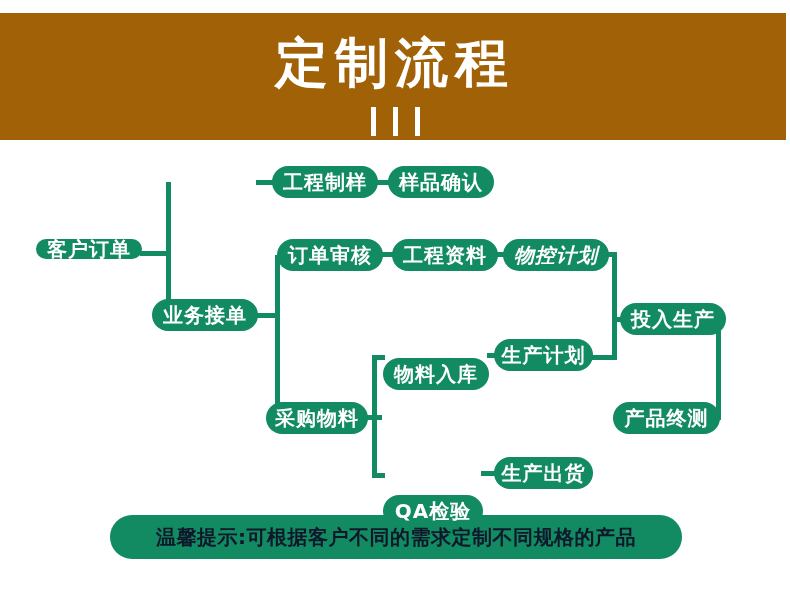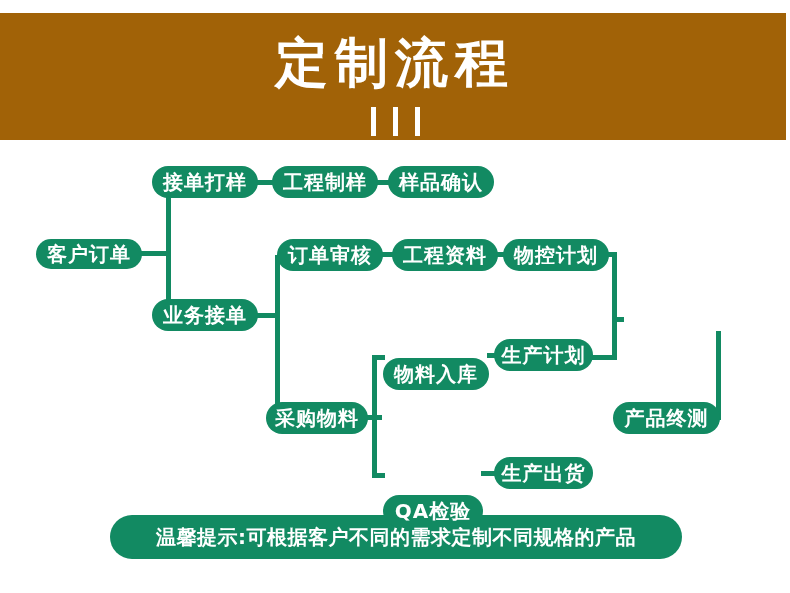--- a/index.html
+++ b/index.html
@@ -82,21 +82,21 @@
 
   
   #footer-banner {
     position: absolute;
     left: 110px;
     top: 515px;
     width: 572px;
     height: 44px;
     background: #128a62;
     border-radius: 22px;
-    color: #ffffff;
+    color: #0f172a;
     font-size: 20px;
     font-weight: bold;
     letter-spacing: 0.5px;
     display: flex;
     align-items: center;
     justify-content: center;
     white-space: nowrap;
   }
 </style>
 </head>
@@ -149,36 +149,36 @@
   <div class="conn" style="left:372px; top:355px; width:5px; height:123px;"></div>
 
   <div class="conn" style="left:372px; top:355px; width:13px; height:5px;"></div>
 
   <div class="conn" style="left:372px; top:473px; width:13px; height:5px;"></div>
 
   <div class="conn" style="left:487px; top:353px; width:10px; height:5px;"></div>
 
   <div class="conn" style="left:481px; top:471px; width:16px; height:5px;"></div>
 
-  <div class="node" style="left:36px; top:239px; width:106px; height:30px;">客户订单</div>
+  <div class="node" style="left:36px; top:239px; width:106px; height:20px;">客户订单</div>
 
-  <div class="node" style="left:152px; top:166px; width:106px; height:32px;">接单打样</div>
 
   <div class="node" style="left:272px; top:166px; width:106px; height:32px;">工程制样</div>
 
   <div class="node" style="left:388px; top:166px; width:106px; height:32px;">样品确认</div>
 
   <div class="node" style="left:277px; top:239px; width:106px; height:32px;">订单审核</div>
 
   <div class="node" style="left:152px; top:299px; width:106px; height:32px;">业务接单</div>
 
   <div class="node" style="left:392px; top:239px; width:106px; height:32px;">工程资料</div>
 
-  <div class="node" style="left:503px; top:239px; width:106px; height:32px;">物控计划</div>
+  <div class="node" style="left:503px; top:239px; width:106px; height:32px;font-style:italic;">物控计划</div>
 
+  <div class="node" style="left:620px; top:303px; width:106px; height:32px;">投入生产</div>
 
   <div class="node" style="left:383px; top:358px; width:106px; height:32px;">物料入库</div>
 
   <div class="node" style="left:494px; top:339px; width:99px; height:32px;">生产计划</div>
 
   <div class="node" style="left:266px; top:402px; width:102px; height:32px;">采购物料</div>
 
   <div class="node" style="left:613px; top:402px; width:107px; height:32px;">产品终测</div>
 
   <div class="node" style="left:383px; top:457px; width:100px; height:32px;margin-top:38px;">QA检验</div>

